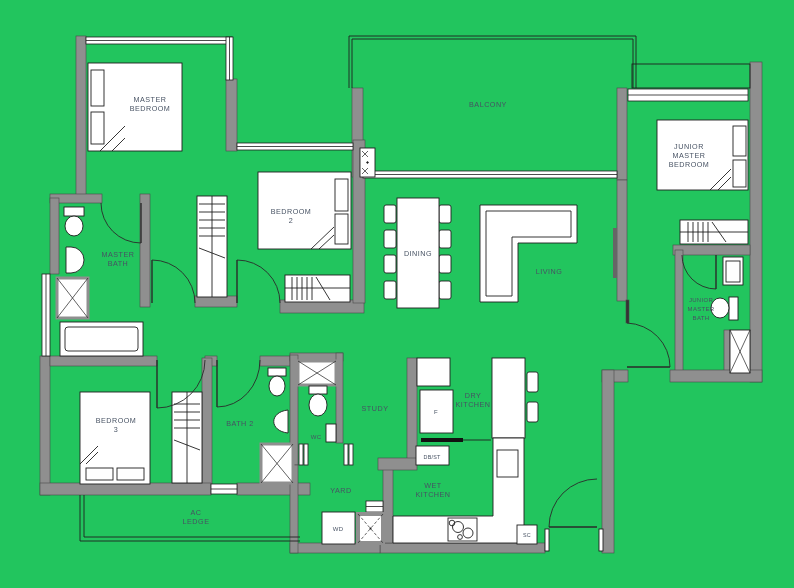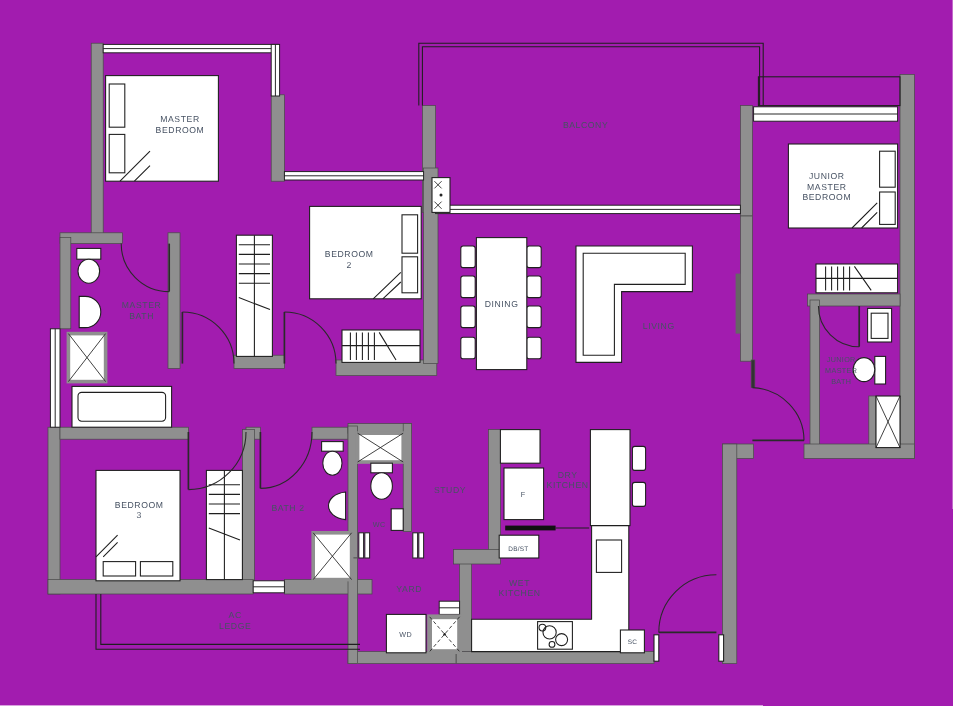--- a/index.html
+++ b/index.html
@@ -1,16 +1,16 @@
 <!DOCTYPE html>
 <html><head>
 <meta charset="utf-8">
 <style>
   html,body{margin:0;padding:0;background:#ffffff;}
-  .page{position:relative;width:794px;height:588px;background:#a21caf;overflow:hidden;font-family:"Liberation Sans",sans-serif;}
+  .page{position:relative;width:794px;height:588px;background:#22c55e;overflow:hidden;font-family:"Liberation Sans",sans-serif;}
   svg{position:absolute;left:0;top:0;}
   text{font-family:"Liberation Sans",sans-serif;fill:#475263;letter-spacing:0.5px;}
   .lbl{font-size:7.2px;text-anchor:middle;}
   .lbl-sm{font-size:6px;text-anchor:middle;letter-spacing:0.3px;}
   .lbl-xs{font-size:5.4px;text-anchor:middle;letter-spacing:0.2px;}
 </style>
 </head>
 <body>
 
 <div class="page">

